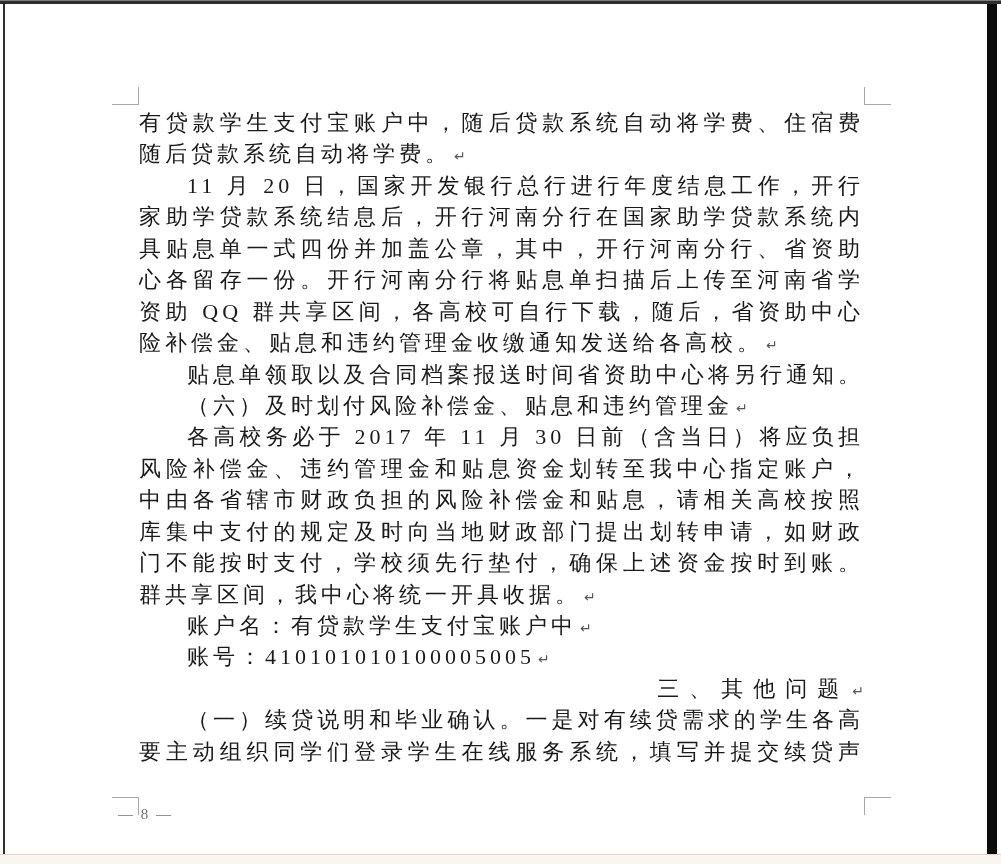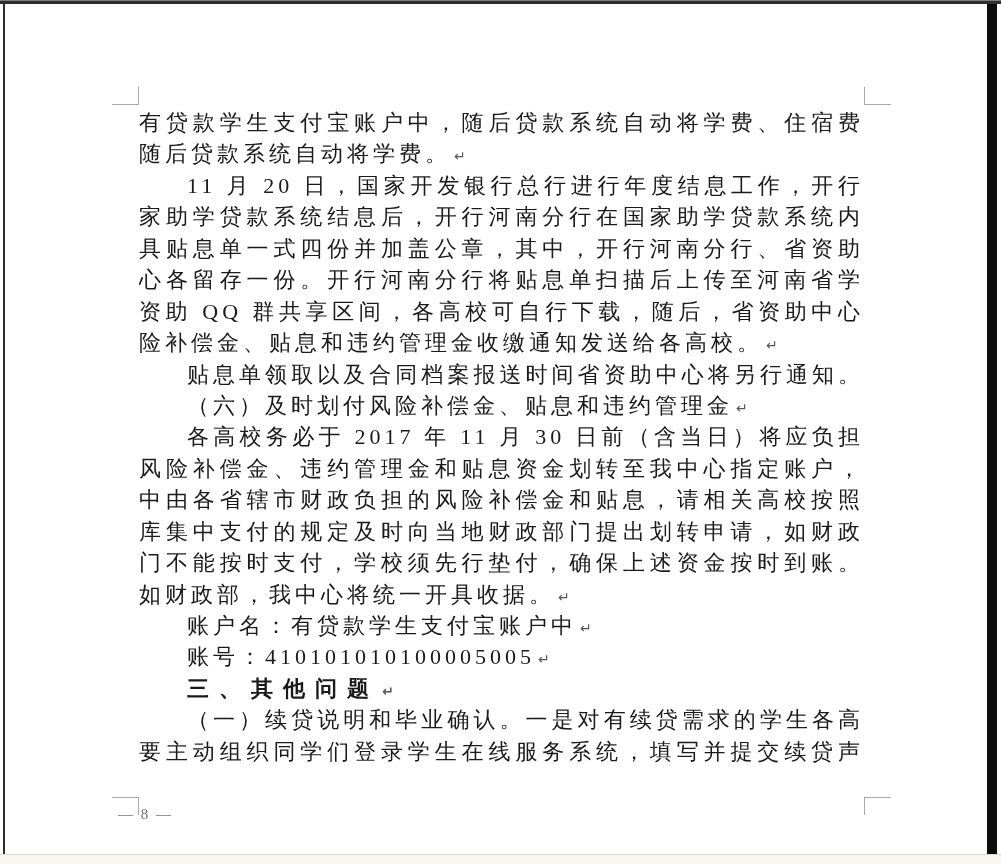--- a/index.html
+++ b/index.html
@@ -30,23 +30,24 @@
   .line {
     height:31.45px;
     line-height:31.45px;
     font-size:22px;
     letter-spacing:4px;
     overflow:hidden;
   }
   .j   { text-align:justify; text-align-last:justify; }
   .ind { padding-left:48px; }
   .bold {
-    font-weight:bold;
+    font-weight:normal;
     font-family:"Liberation Sans", "DejaVu Sans", sans-serif;
     letter-spacing:10px;
+    text-align:right;
   }
   .pmark {
     font-family:"DejaVu Sans", sans-serif;
     font-size:14px;
     color:#555555;
     letter-spacing:0;
     margin-left:3px;
   }
   .footer {
     position:absolute; left:118px; top:806px;
@@ -78,21 +79,21 @@
     <div class="line j"><span>心各留存一份。开行河南分行将贴息单扫描后上传至河南省学生</span></div>
     <div class="line j"><span>资助 QQ 群共享区间，各高校可自行下载，随后，省资助中心将风</span></div>
     <div class="line"><span>险补偿金、贴息和违约管理金收缴通知发送给各高校。</span><span class="pmark">↵</span></div>
     <div class="line j ind"><span>贴息单领取以及合同档案报送时间省资助中心将另行通知。</span></div>
     <div class="line ind"><span>（六）及时划付风险补偿金、贴息和违约管理金</span><span class="pmark">↵</span></div>
     <div class="line j ind"><span>各高校务必于 2017 年 11 月 30 日前（含当日）将应负担的</span></div>
     <div class="line j"><span>风险补偿金、违约管理金和贴息资金划转至我中心指定账户，其</span></div>
     <div class="line j"><span>中由各省辖市财政负担的风险补偿金和贴息，请相关高校按照国</span></div>
     <div class="line j"><span>库集中支付的规定及时向当地财政部门提出划转申请，如财政部</span></div>
     <div class="line j"><span>门不能按时支付，学校须先行垫付，确保上述资金按时到账。资</span></div>
-    <div class="line"><span>如财政部，我中心将统一开具收据。</span><span class="pmark">↵</span></div>
+    <div class="line"><span>群共享区间，我中心将统一开具收据。</span><span class="pmark">↵</span></div>
     <div class="line ind"><span>账户名：有贷款学生支付宝账户中</span><span class="pmark">↵</span></div>
     <div class="line ind"><span>账号：410101010100005005</span><span class="pmark">↵</span></div>
     <div class="line ind bold"><span>三、其他问题</span><span class="pmark">↵</span></div>
     <div class="line j ind"><span>（一）续贷说明和毕业确认。一是对有续贷需求的学生各高校</span></div>
     <div class="line j"><span>要主动组织同学们登录学生在线服务系统，填写并提交续贷声明，</span></div>
   </div>
 
   <div class="footer">
     <span>— 8 —</span>
   </div>

